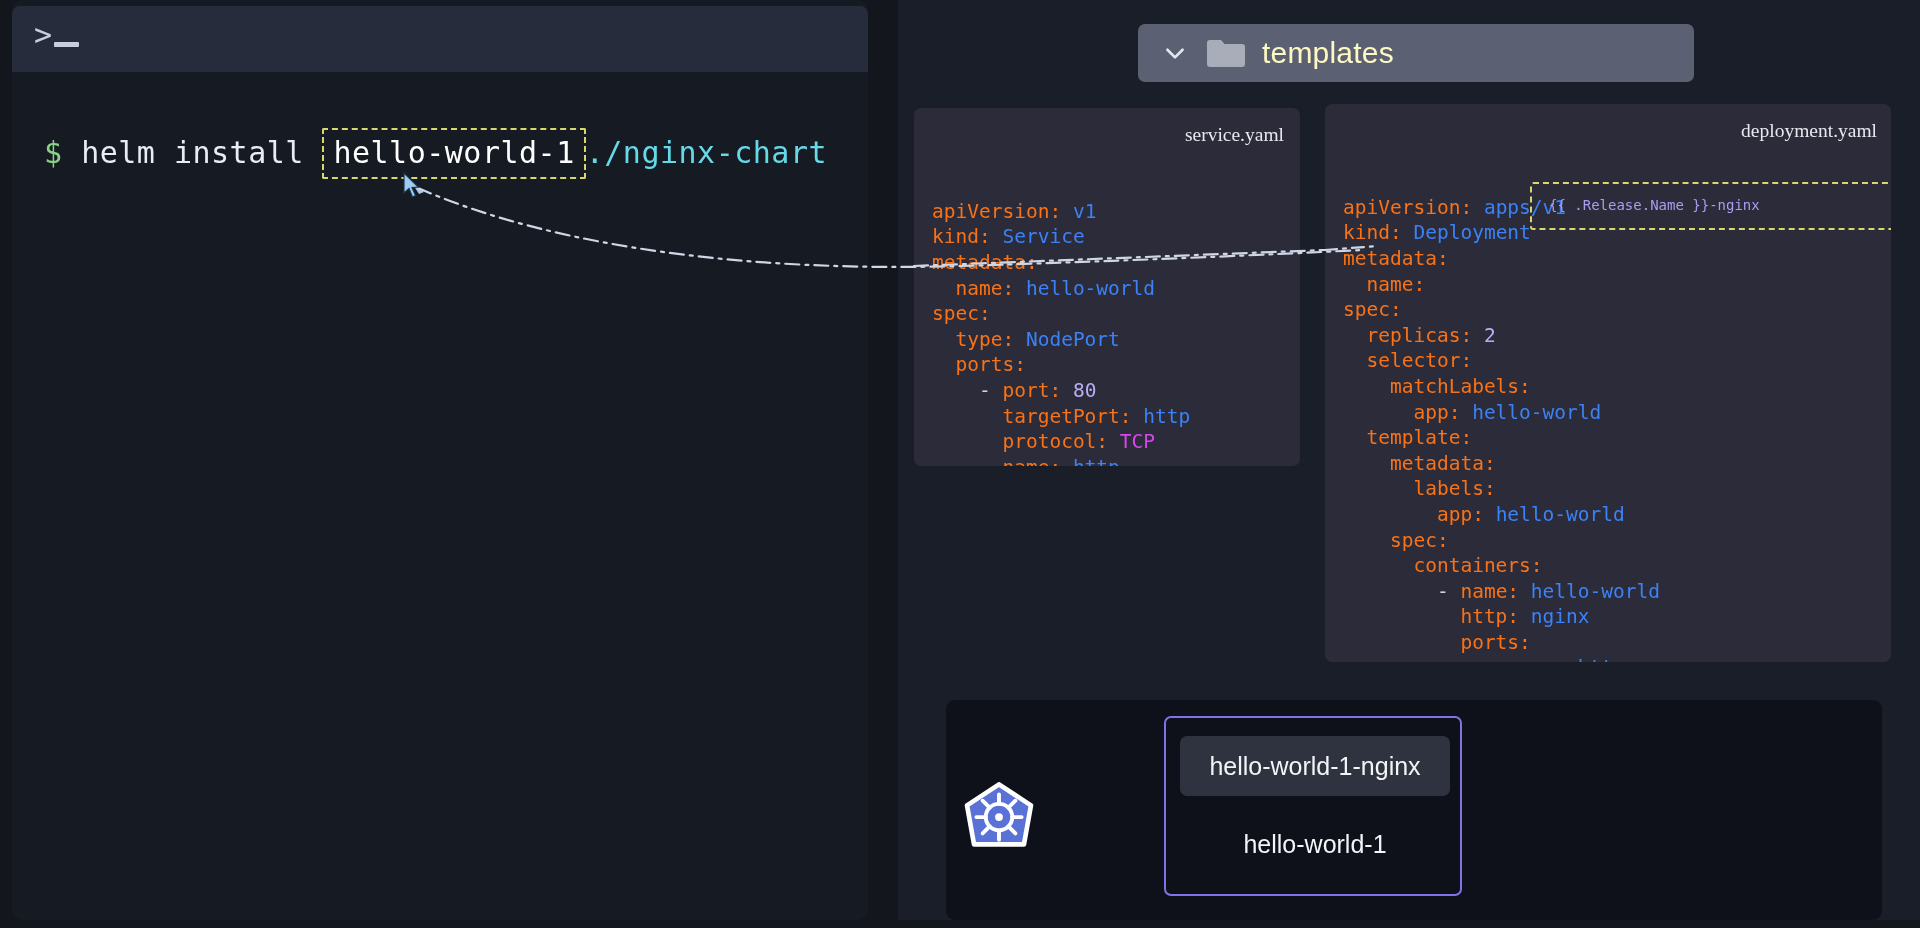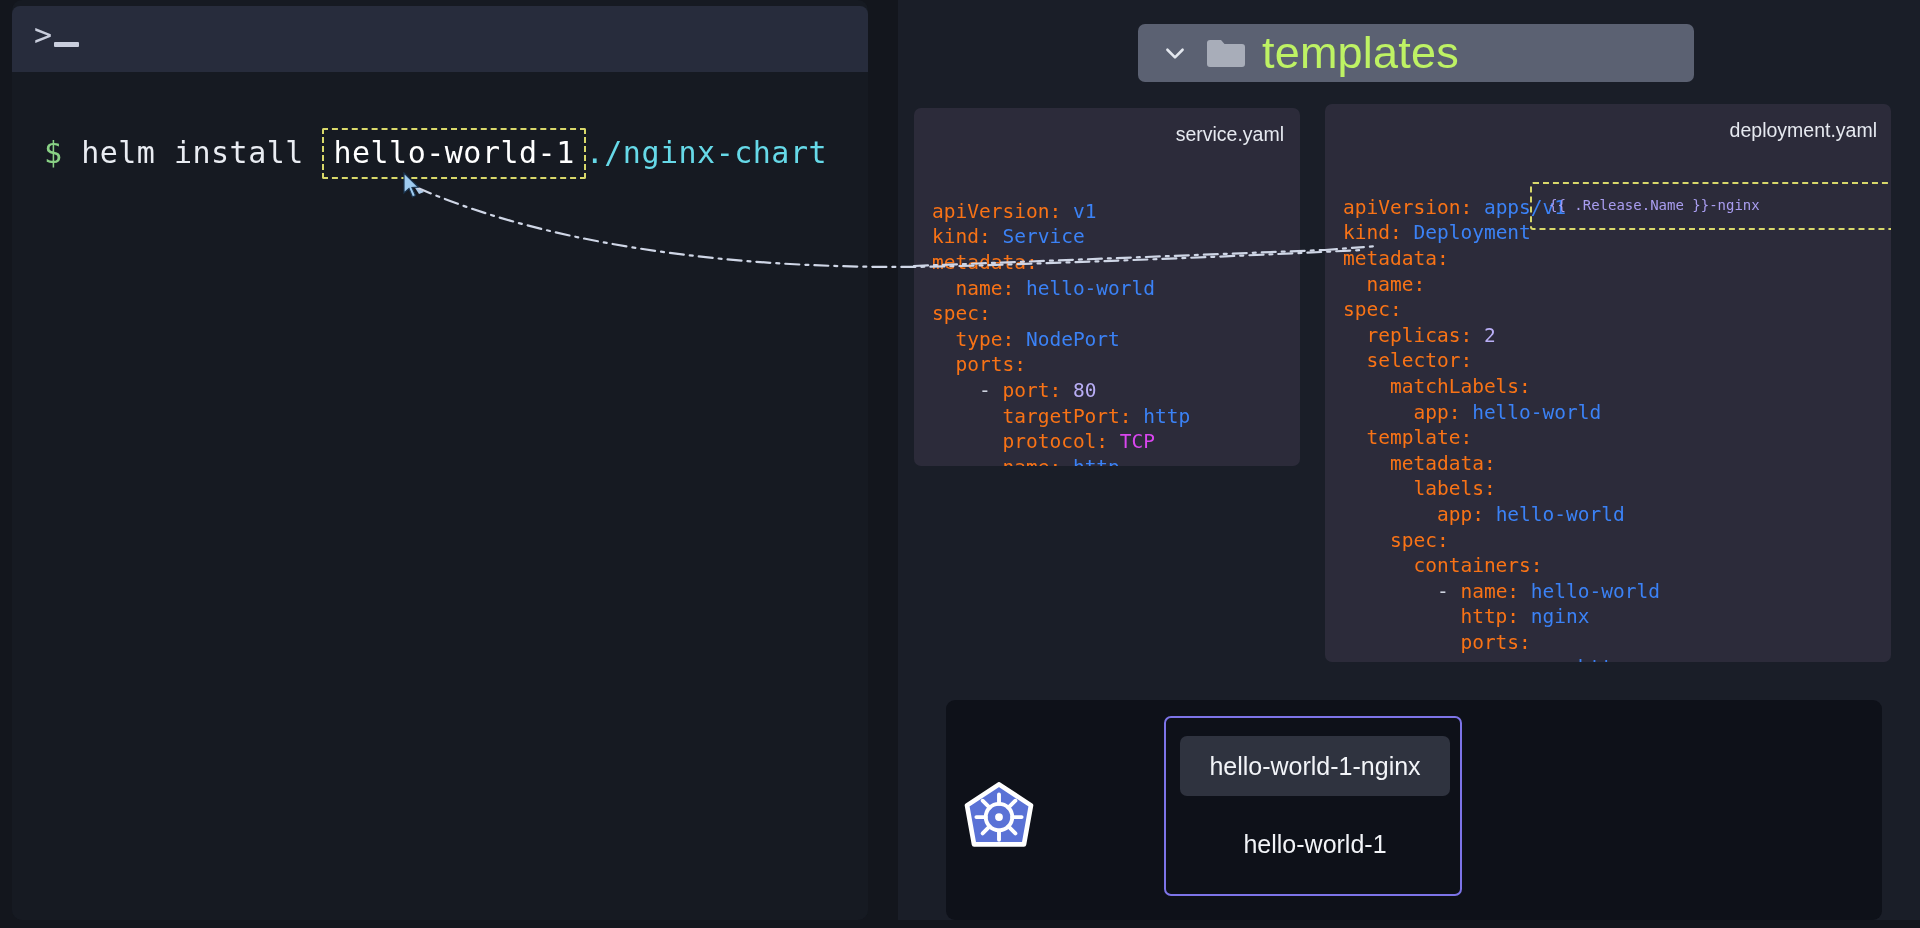--- a/index.html
+++ b/index.html
@@ -136,22 +136,22 @@
     padding-left: 22px;
     gap: 16px;
   }
   .chevron-down-icon {
     width: 30px; height: 30px;
     flex: none;
     display: flex; align-items: center; justify-content: center;
   }
   .folder-icon { width: 40px; height: 30px; flex: none; }
   .folder-label {
-    color: #bef264;
-    font-size: 45px;
+    color: #fef9c3;
+    font-size: 30px;
     font-family: "Liberation Sans", sans-serif;
     letter-spacing: 0.2px;
   }
 
   
   .yaml-card {
     position: absolute;
     background: #2c2b3a;
     border-radius: 7px;
     font-family: "DejaVu Sans Mono", monospace;
@@ -161,21 +161,21 @@
     color: #e6e9f0;
     padding: 14px 18px 16px 18px;
     overflow: hidden;
   }
   #service-card    { left: 914px; top: 108px; width: 386px; height: 358px; }
   #deployment-card { left: 1325px; top: 104px; width: 566px; height: 558px; }
 
   .yaml-filename {
     position: absolute;
     color: #e6e9f0;
-    font-family: Liberation Sans, sans-serif;
+    font-family: Liberation Serif, serif;
     font-size: 19.5px;
     white-space: nowrap;
   }
   #service-card .yaml-filename    { right: 16px; top: 14px; }
   #deployment-card .yaml-filename { right: 14px; top: 14px; }
 
   .k  { color: #f97316; }    
   .v  { color: #3b82f6; }    
   .vc { color: #d946ef; }    
   .vn { color: #b9aef5; }    

